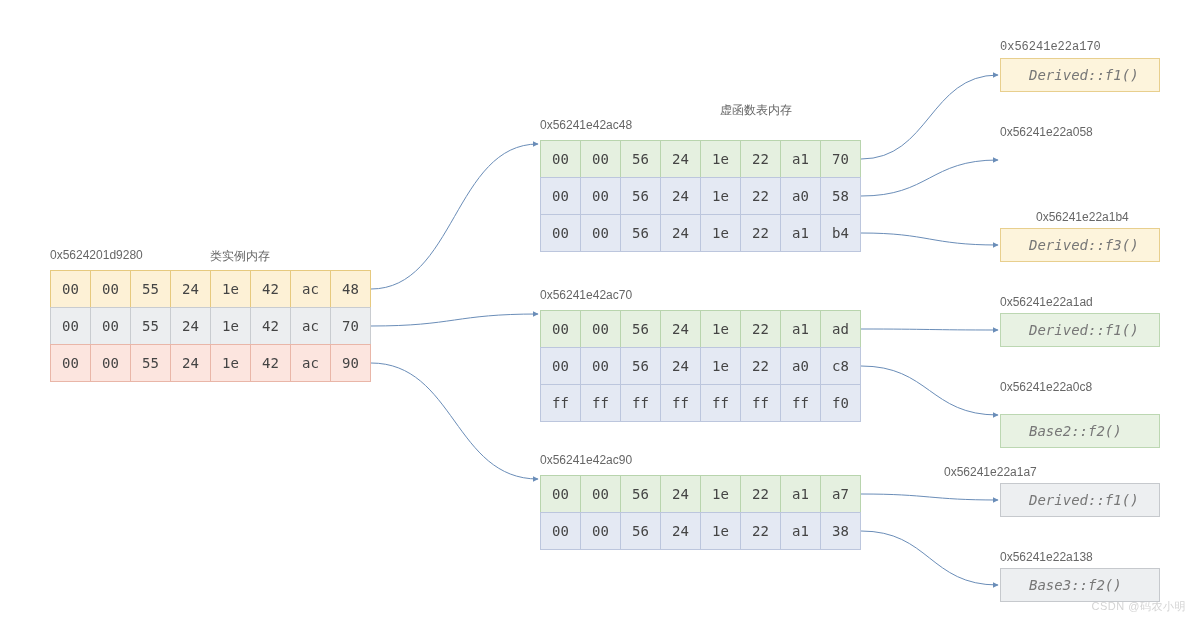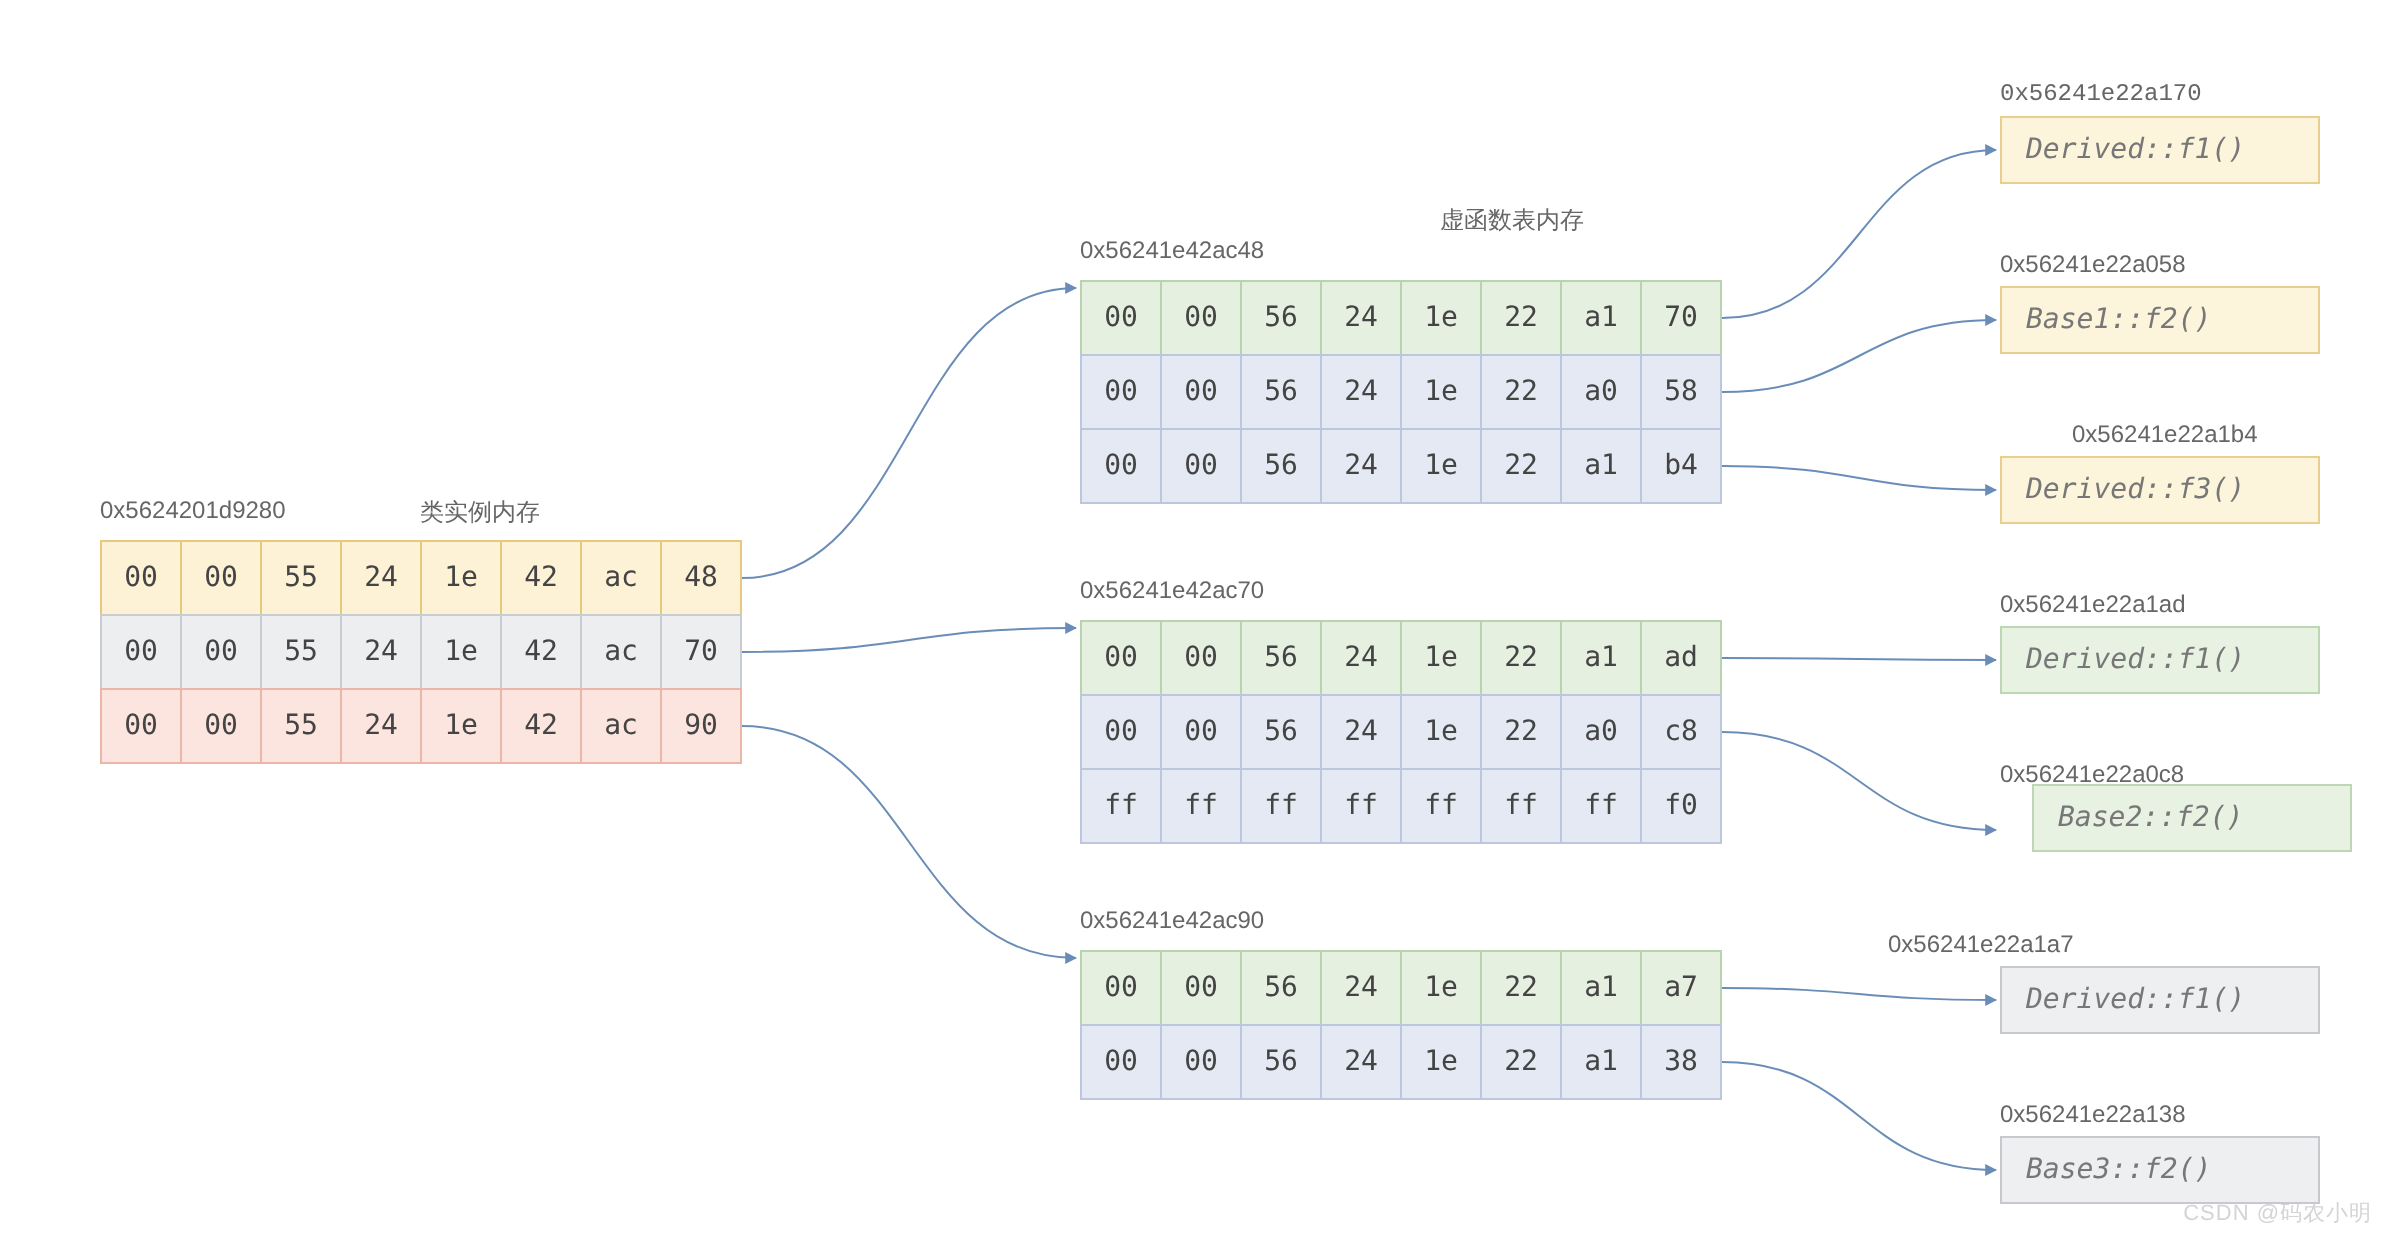--- a/index.html
+++ b/index.html
@@ -28,21 +28,21 @@
   .cell:first-child { margin-left: 0; }
   .c-yellow { background: #fdf1d6; border-color: #e6c97e; }
   .c-gray   { background: #eceef0; border-color: #c9ccd0; }
   .c-pink   { background: #fce5df; border-color: #e9b6a8; }
   .c-green  { background: #e5f0e0; border-color: #b8d4ad; }
   .c-blue   { background: #e4e9f3; border-color: #bcc6dd; }
   .fnbox {
     position: absolute;
     width: 160px; height: 34px;
     display: flex; align-items: center;
-    padding-left: 12px;
+    padding-left: 28px;
     font-family: "Menlo", "Consolas", monospace;
     font-style: italic;
     font-size: 14px;
     color: #777;
     border: 1px solid #aaa;
   }
   .fb-yellow { background: #fdf4dc; border-color: #e8cf8e; }
   .fb-green  { background: #e8f2e3; border-color: #bcd7b2; }
   .fb-gray   { background: #edeff1; border-color: #c6c9cd; }
   .watermark {
@@ -184,24 +184,23 @@
       <div class="cell c-blue">56</div>
       <div class="cell c-blue">24</div>
       <div class="cell c-blue">1e</div>
       <div class="cell c-blue">22</div>
       <div class="cell c-blue">a1</div>
       <div class="cell c-blue">38</div>
     </div>
     <div class="lbl" style="left: 1000px; top: 40px; font-family: Liberation Mono, monospace;">0x56241e22a170</div>
     <div class="fnbox fb-yellow" style="left: 1000px; top: 58px;">Derived::f1()</div>
     <div class="lbl" style="left: 1000px; top: 125px;">0x56241e22a058</div>
-    <div class="fnbox fb-yellow" style="left: 1000px; top: 143px;">Base1::f2()</div>
     <div class="lbl" style="left: 1000px; top: 210px; margin-left: 36px;">0x56241e22a1b4</div>
     <div class="fnbox fb-yellow" style="left: 1000px; top: 228px;">Derived::f3()</div>
     <div class="lbl" style="left: 1000px; top: 295px;">0x56241e22a1ad</div>
     <div class="fnbox fb-green" style="left: 1000px; top: 313px;">Derived::f1()</div>
     <div class="lbl" style="left: 1000px; top: 380px;">0x56241e22a0c8</div>
-    <div class="fnbox fb-green" style="left: 1000px; top: 392px; margin-left: 16px;">Base2::f2()</div>
+    <div class="fnbox fb-green" style="left: 1000px; top: 414px;">Base2::f2()</div>
     <div class="lbl" style="left: 944px; top: 465px;">0x56241e22a1a7</div>
     <div class="fnbox fb-gray" style="left: 1000px; top: 483px;">Derived::f1()</div>
     <div class="lbl" style="left: 1000px; top: 550px;">0x56241e22a138</div>
     <div class="fnbox fb-gray" style="left: 1000px; top: 568px;">Base3::f2()</div>
   </div>
 
 </body></html>

